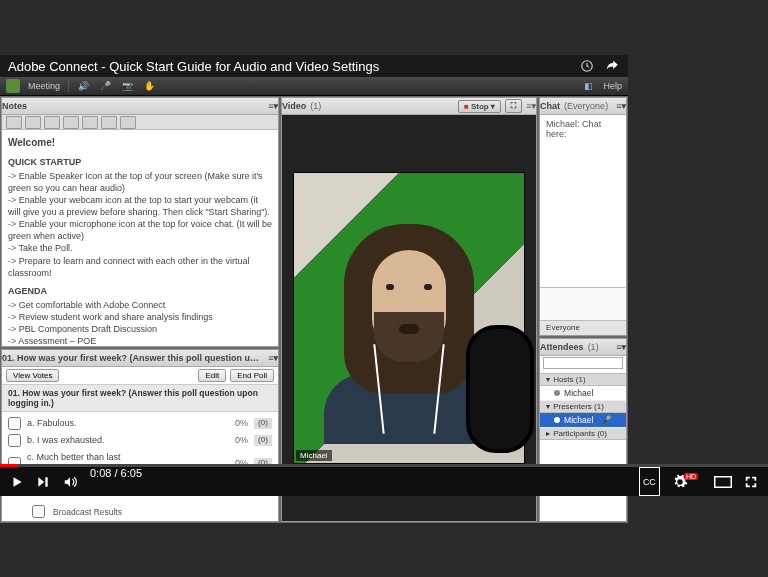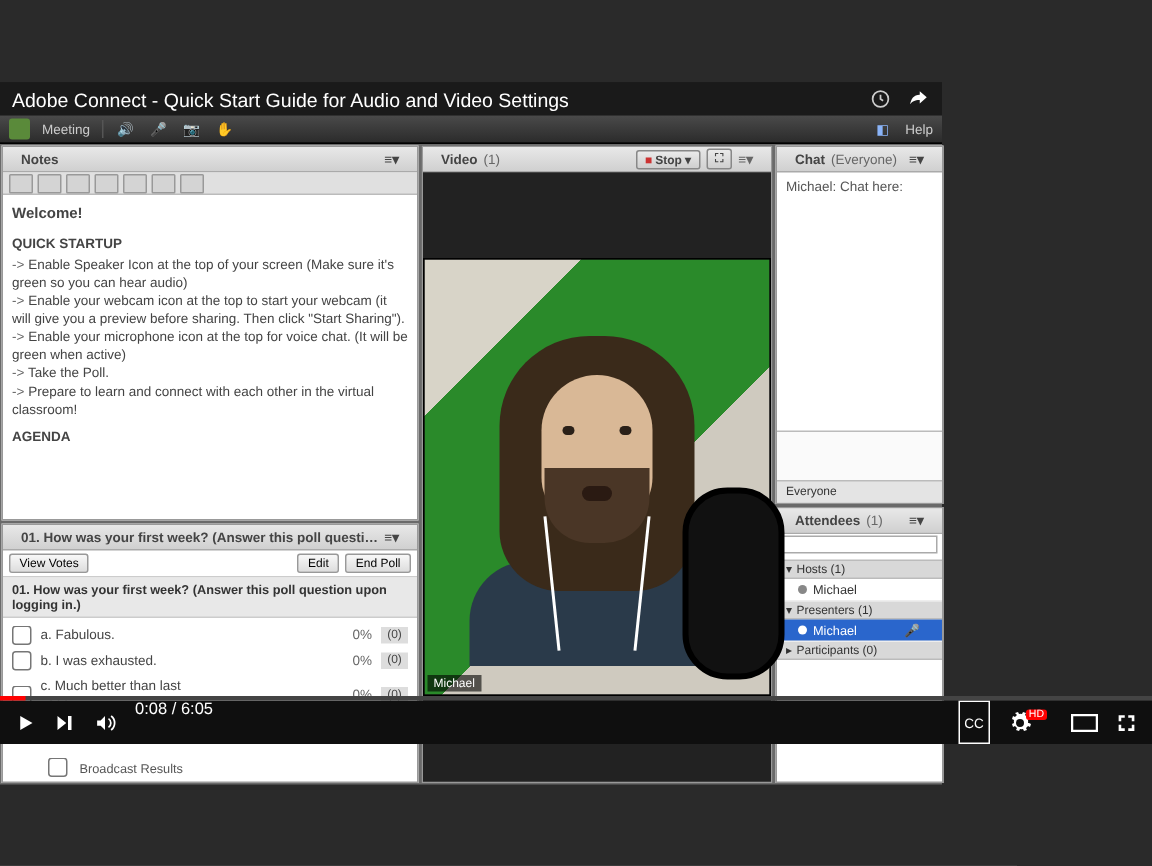--- a/index.html
+++ b/index.html
@@ -12,21 +12,21 @@
 .menu-bar .ic{width:14px;height:14px;display:inline-block;line-height:14px;text-align:center}
 .menu-bar .green{color:#6c3}
 .menu-bar .right{margin-left:auto;display:flex;gap:8px;align-items:center}
 .workspace{display:flex;height:427px;background:#6a6a6a;padding:0;gap:0}
 .col{display:flex;flex-direction:column}
 .col-left{width:280px}
 .col-mid{width:288px}
 .col-right{flex:1}
 .panel{background:#fff;border:1px solid #999;margin:1px;display:flex;flex-direction:column;min-height:0}
 .panel.dark{background:#2a2a2a}
-.p-header{height:16px;background:linear-gradient(#e8e8e8,#d0d0d0);border-bottom:1px solid #aaa;display:flex;align-items:center;padding:0 12px;font-size:9px;color:#444;font-weight:bold;gap:4px}
+.p-header{height:16px;background:linear-gradient(#e8e8e8,#d0d0d0);border-bottom:1px solid #aaa;display:flex;align-items:center;padding:0 0;font-size:9px;color:#444;font-weight:bold;gap:4px}
 .p-header .spacer{flex:1}
 .p-toolbar{height:14px;background:#e0e0e0;border-bottom:1px solid #bbb;display:flex;align-items:center;padding:0 4px;gap:3px}
 .tb-btn{width:14px;height:11px;background:#d4d4d4;border:1px solid #999;border-radius:1px}
 .p-body{flex:1;padding:6px;overflow:hidden;font-size:9px;line-height:1.35;color:#444}
 .p-body.tight{padding:3px 6px}
 h4{margin:0 0 4px 0;font-size:10px}
 ul.bare{list-style:none;margin:2px 0 6px 0;padding:0}
 ul.bare li:before{content:"-> ";color:#666}
 .poll-row{display:flex;align-items:center;gap:6px;padding:2px 0;font-size:9px}
 .poll-row input{margin:0}
@@ -129,20 +129,26 @@
           <h4>Welcome!</h4>
           <div style="font-weight:bold;margin-top:6px">QUICK STARTUP</div>
           <ul class="bare" id="qs-list">
               <li>Enable Speaker Icon at the top of your screen (Make sure it's green so you can hear audio)</li>
               <li>Enable your webcam icon at the top to start your webcam (it will give you a preview before sharing. Then click "Start Sharing").</li>
               <li>Enable your microphone icon at the top for voice chat. (It will be green when active)</li>
               <li>Take the Poll.</li>
               <li>Prepare to learn and connect with each other in the virtual classroom!</li>
             </ul>
           <div style="font-weight:bold">AGENDA</div>
+          <ul class="bare" id="ag-list">
+              <li>Get comfortable with Adobe Connect</li>
+              <li>Review student work and share analysis findings</li>
+              <li>PBL Components Draft Discussion</li>
+              <li>Assessment – POE</li>
+            </ul>
         </div>
       </div>
 
       <div class="panel" style="flex:1">
         <div class="p-header">
           <span style="white-space:nowrap;overflow:hidden;text-overflow:ellipsis">01. How was your first week? (Answer this poll question upon logging in.)</span>
           <span>≡▾</span>
         </div>
         <div class="poll-head">
           <button class="btn">View Votes</button>

